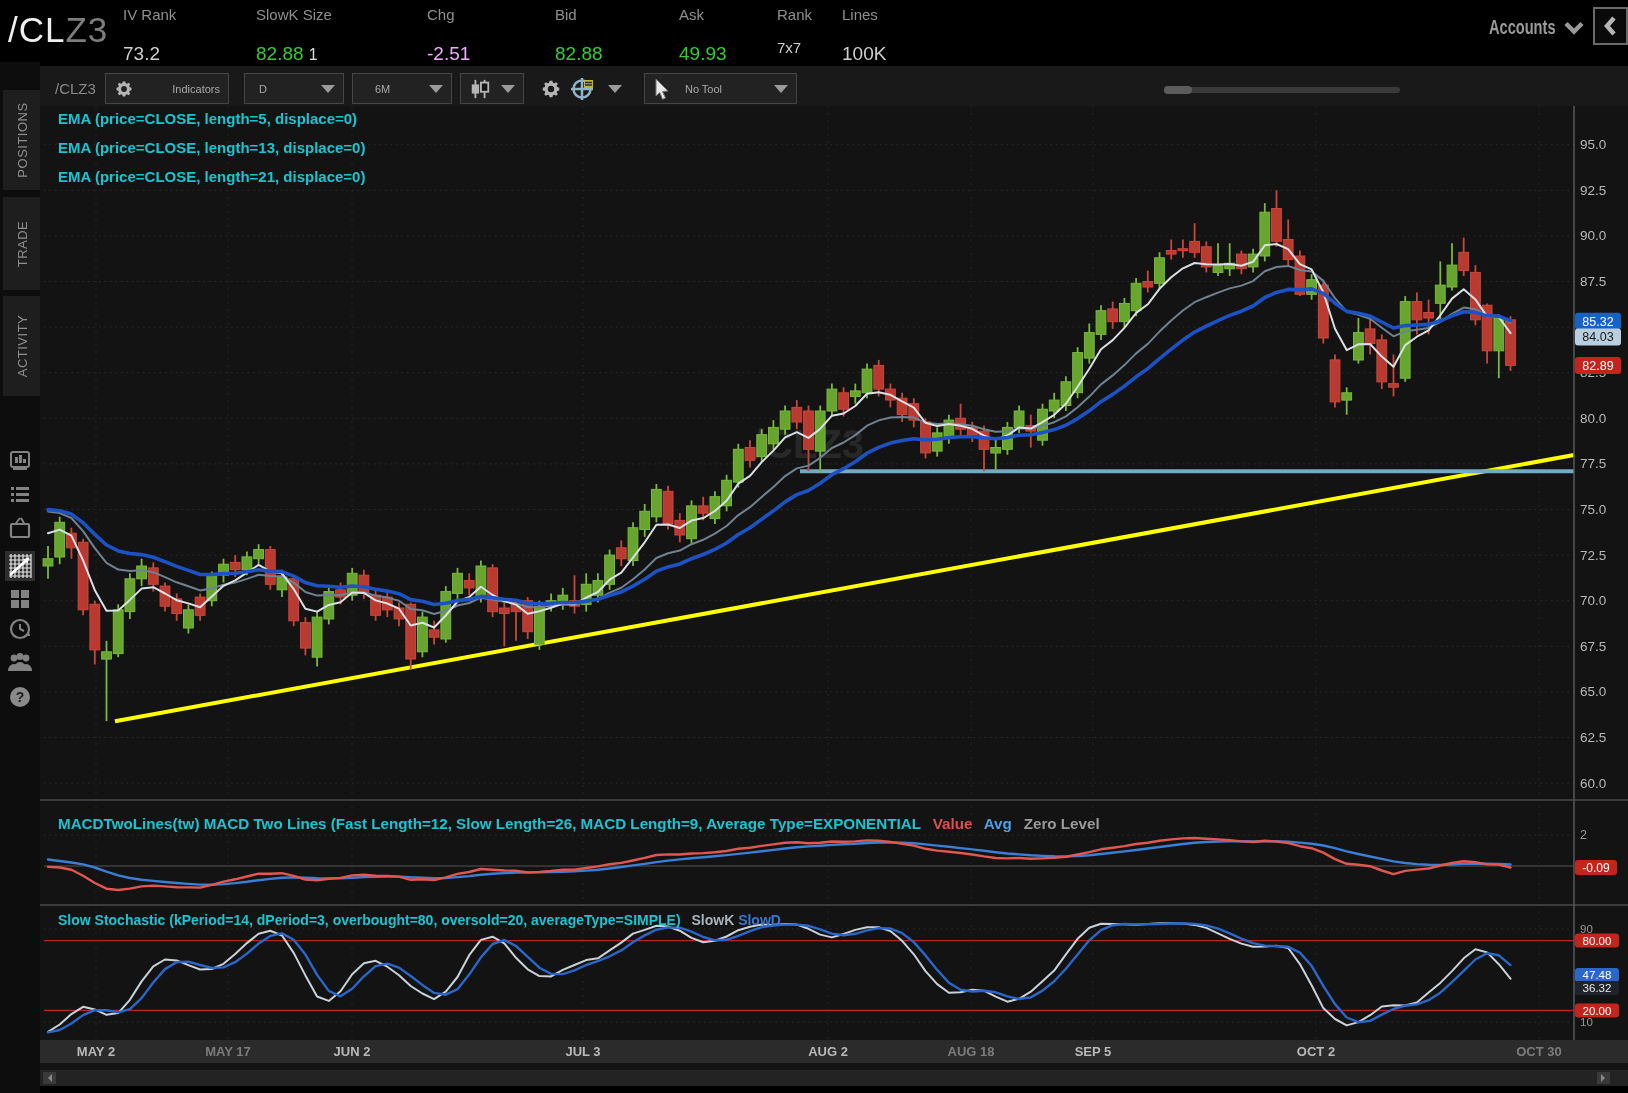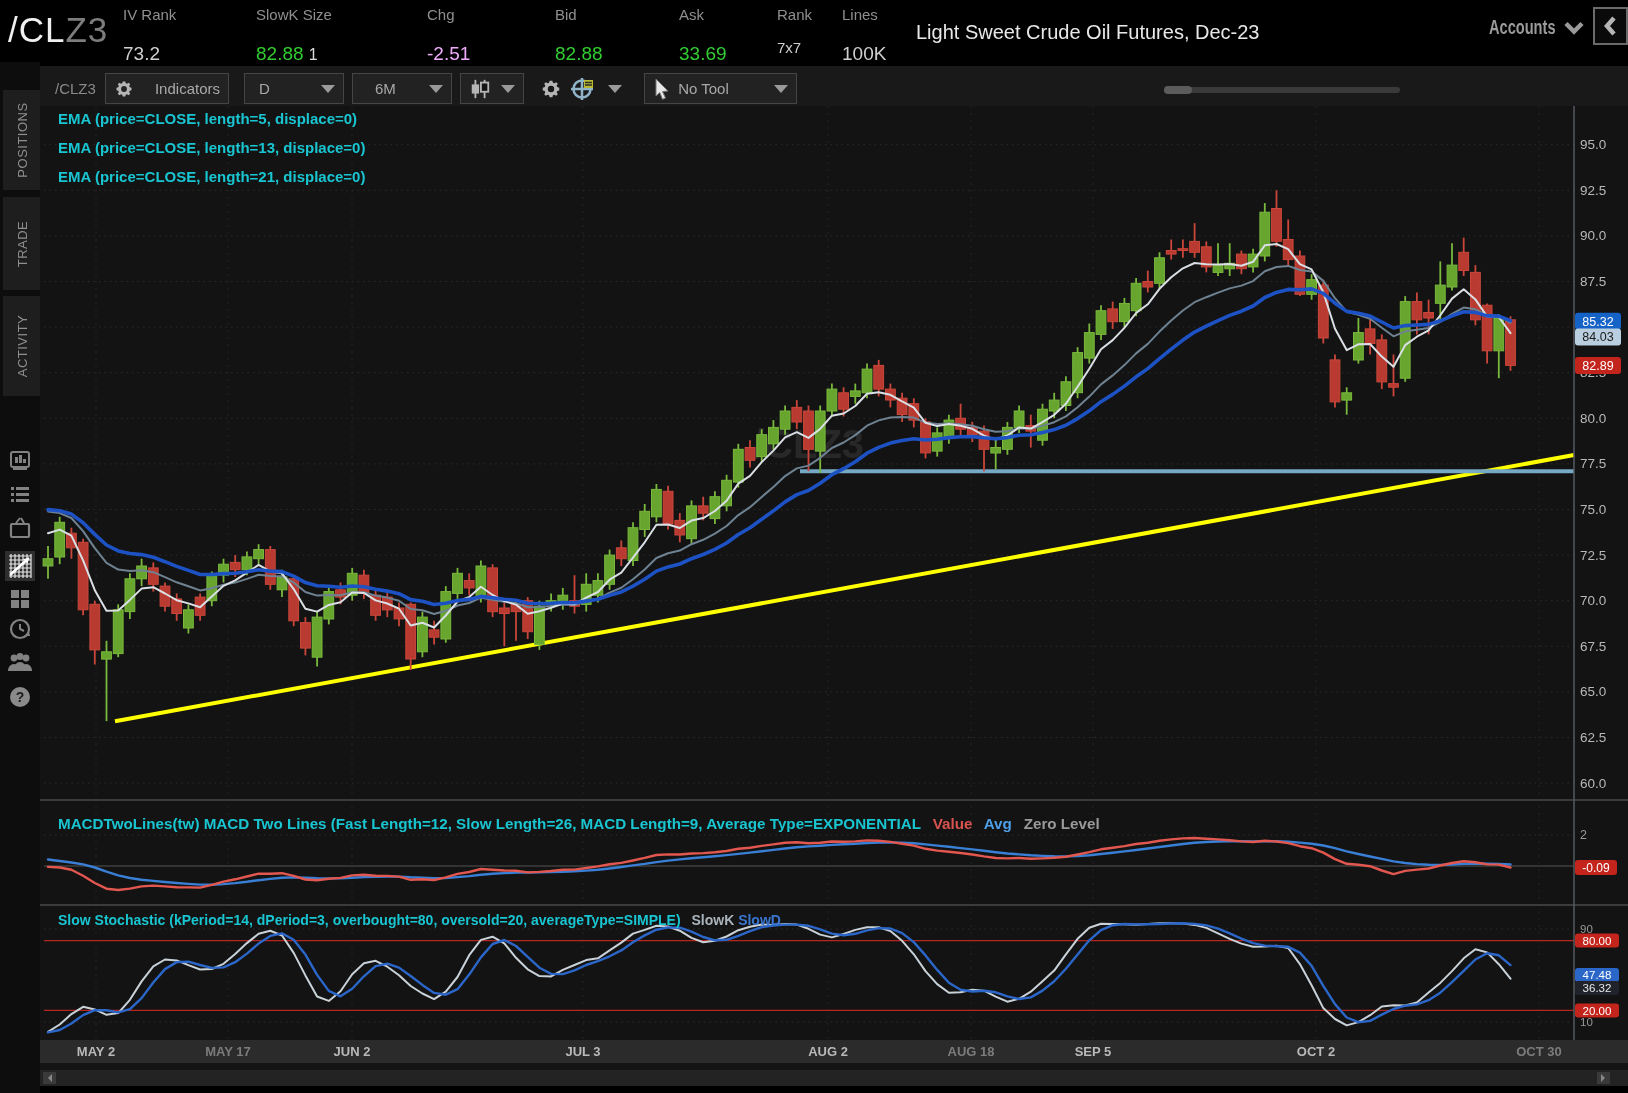--- a/index.html
+++ b/index.html
@@ -9,21 +9,21 @@
 .col .lab{font-size:15px;color:#8f8f8f}
 .col .val{font-size:19px;color:#cfcfcf;margin-top:20px}
 .g,.col .val.g{color:#33cc33} .r,.col .val.r{color:#f0abfc}
 .title{position:absolute;left:916px;top:21px;font-size:20px;color:#e8e8e8}
 .accounts{position:absolute;left:1489px;top:16px;font-size:20px;font-weight:bold;color:#9a9a9a;transform:scaleX(.73);transform-origin:left}
 .collapse{position:absolute;left:1593px;top:7px;width:35px;height:38px;border:2px solid #6a6a6a;background:#0a0a0a}
 .sidebar{position:absolute;left:0;top:62px;width:40px;height:1031px;background:#0d0d0d}
 .tab{position:absolute;left:3px;width:37px;background:#1e1e1e;color:#8f8f8f;font-size:13px}
 .tab span{position:absolute;left:50%;top:50%;transform:translate(-50%,-50%) rotate(-90deg);white-space:nowrap;letter-spacing:.5px}
 .toolbar{position:absolute;left:40px;top:66px;width:1588px;height:40px;background:#191919}
-.tbtn{position:absolute;top:7px;height:31px;background:#222;border:1px solid #454545;color:#a8a8a8;font-size:15px;display:flex;align-items:center;justify-content:space-between;padding:0 8px}
+.tbtn{position:absolute;top:7px;height:31px;background:#222;border:1px solid #454545;color:#a8a8a8;font-size:11px;display:flex;align-items:center;justify-content:space-between;padding:0 8px}
 .tri{width:0;height:0;border-left:7px solid transparent;border-right:7px solid transparent;border-top:8px solid #9a9a9a;margin-left:10px}
 .chart{position:absolute;left:40px;top:106px;width:1588px;height:987px}
 </style></head><body>
 <div class="hdr">
   <div class="sym">/CL<span>Z3</span></div>
   <div class="col" style="left:123px;width:84px">
       <div class="lab">IV Rank</div>
       <div class="val">73.2</div>
     </div>
   <div class="col" style="left:256px;width:120px">
@@ -33,31 +33,30 @@
   <div class="col" style="left:427px;width:80px">
       <div class="lab">Chg</div>
       <div class="val r">-2.51</div>
     </div>
   <div class="col" style="left:555px;width:80px">
       <div class="lab">Bid</div>
       <div class="val g">82.88</div>
     </div>
   <div class="col" style="left:679px;width:80px">
       <div class="lab">Ask</div>
-      <div class="val g">33.69</div>
+      <div class="val g">49.93</div>
     </div>
   <div class="col" style="left:777px;width:50px">
       <div class="lab">Rank</div>
       <div class="val" style="font-size:15px;margin-top:16px">7x7</div>
     </div>
   <div class="col" style="left:842px;width:80px">
       <div class="lab">Lines</div>
       <div class="val">100K</div>
     </div>
-  <div class="title">Light Sweet Crude Oil Futures, Dec-23</div>
   <div class="accounts">Accounts</div>
   <svg style="position:absolute;left:1563px;top:20px" width="22" height="16">
       <path d="M3 3.5 L11 11.5 L19 3.5" stroke="#999" stroke-width="4.5" fill="none"></path>
     </svg>
   <div class="collapse"><svg width="31" height="34">
         <path d="M19 9 L12 17 L19 25" stroke="#b5b5b5" stroke-width="4.5" fill="none"></path>
       </svg></div>
 </div>
 <div class="sidebar">
   <div class="tab" style="top:28px;height:100px">

